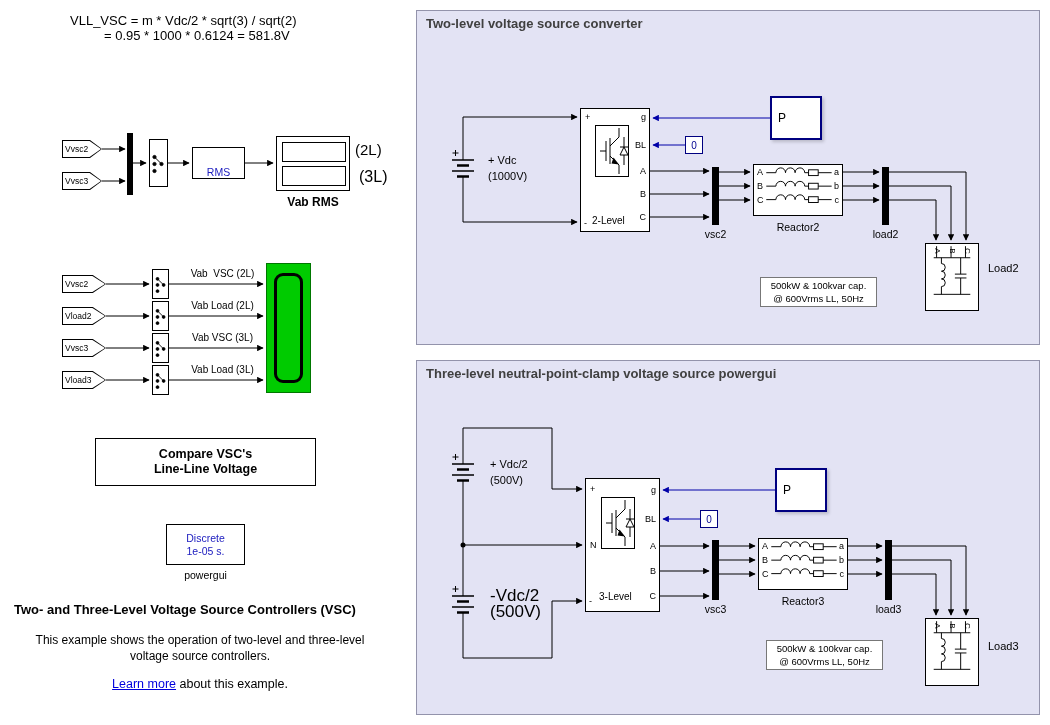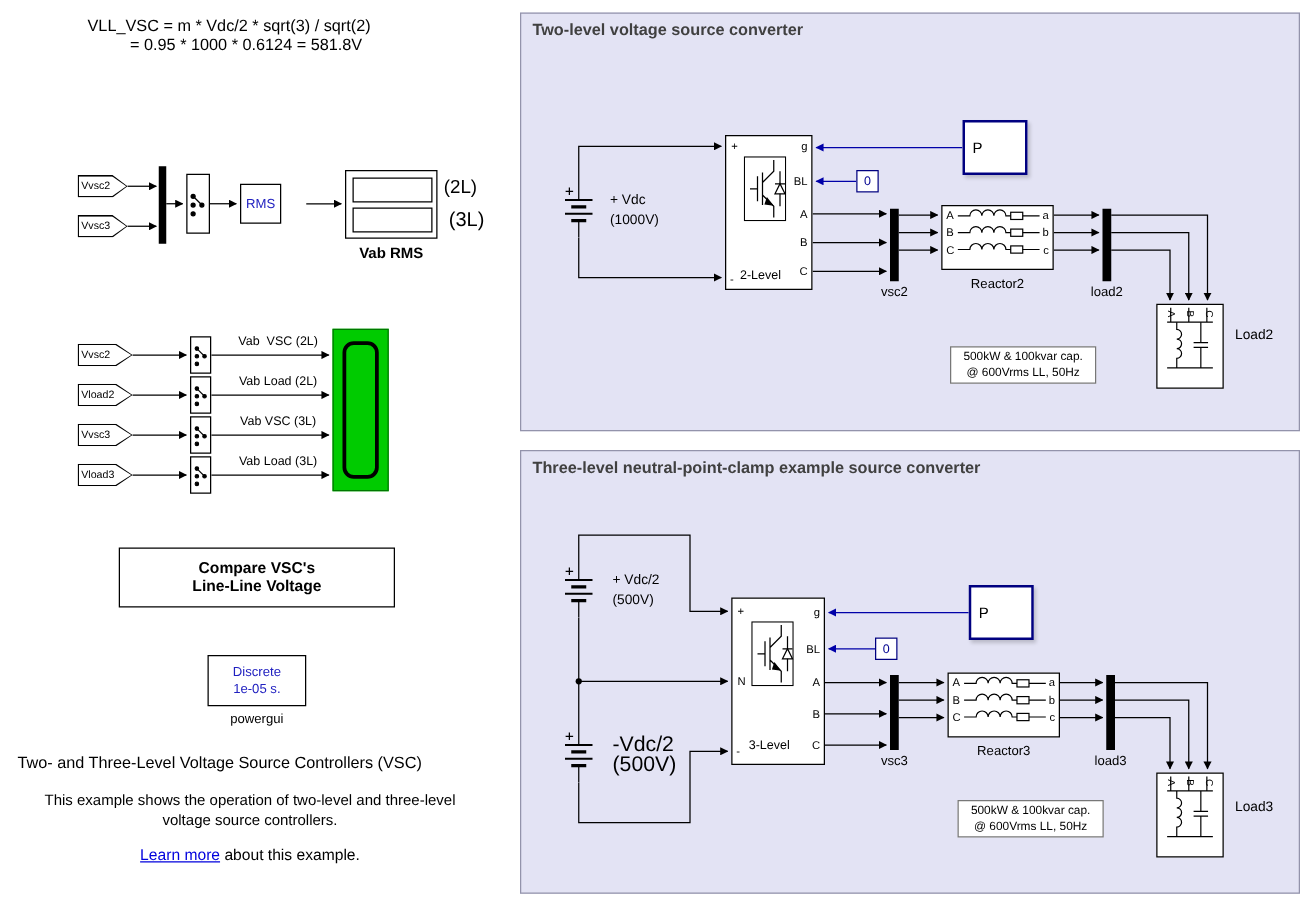--- a/index.html
+++ b/index.html
@@ -66,21 +66,21 @@
     <path d="M16 14 V20 a4 4 0 0 1 0 8 a4 4 0 0 1 0 8 a4 4 0 0 1 0 8 V52"></path>
     <path d="M36 14 V31 M30 31 H42 M30 35 H42 M36 35 V52"></path>
     <path d="M8 52 H46"></path>
   </g>
 </defs>
 </svg>
 
 <div class="panel" style="left:416px;top:10px;width:624px;height:335px"></div>
 <div class="ptitle" style="left:426px;top:16px">Two-level voltage source converter</div>
 <div class="panel" style="left:416px;top:360px;width:624px;height:355px"></div>
-<div class="ptitle" style="left:426px;top:366px">Three-level neutral-point-clamp example source converter</div>
+<div class="ptitle" style="left:426px;top:366px">Three-level neutral-point-clamp voltage source powergui</div>
 
 <svg class="wires" width="1050" height="725" viewBox="0 0 1050 725">
   <defs>
     <marker id="arrK" viewBox="0 0 10 10" refX="9" refY="5" markerWidth="6.5" markerHeight="6.5" orient="auto">
         <path d="M0 0 L10 5 L0 10 Z" fill="#000"></path>
       </marker>
     <marker id="arrB" viewBox="0 0 10 10" refX="9" refY="5" markerWidth="6.5" markerHeight="6.5" orient="auto">
         <path d="M0 0 L10 5 L0 10 Z" fill="#0000a8"></path>
       </marker>
   </defs>
@@ -148,21 +148,21 @@
 <div class="tag" style="left:62px;top:172px;width:40px;height:18px">
   <div class="fill"></div>
   <span class="lbl">Vvsc3</span>
 </div>
 <div class="bar" style="left:127px;top:133px;width:6px;height:62px"></div>
 <div class="blk" style="left:149px;top:139px;width:19px;height:48px">
   <svg style="position:absolute;left:0;top:10px" width="17" height="28" viewBox="0 0 16 28">
       <use href="#sym-selector"></use>
     </svg>
 </div>
-<div class="blk" style="left:192px;top:147px;width:33px;height:32px;display:flex;align-items:center;justify-content:center">
+<div class="blk" style="left:192px;top:147px;width:53px;height:32px;display:flex;align-items:flex-end;justify-content:center">
   <span class="bluetxt" style="font-size:10.5px">RMS</span>
 </div>
 <div class="blk" style="left:276px;top:136px;width:74px;height:55px">
   <div class="dispcell" style="left:5px;top:5px;width:64px;height:20px"></div>
   <div class="dispcell" style="left:5px;top:29px;width:64px;height:20px"></div>
 </div>
 <div class="abs" style="left:355px;top:141px;font-weight:normal;font-size:15px">(2L)</div>
 <div class="abs" style="left:359px;top:168px;font-weight:normal;font-size:16px">(3L)</div>
 <div class="abs" style="left:276px;top:195px;width:74px;text-align:center;font-weight:bold;font-size:12px">Vab RMS</div>
 
@@ -214,21 +214,21 @@
   <div>Compare VSC's</div>
   <div>Line-Line Voltage</div>
 </div>
 
 <div class="blk" style="left:166px;top:524px;width:79px;height:41px;display:flex;flex-direction:column;align-items:center;justify-content:center;line-height:13px">
   <div class="bluetxt" style="font-size:10.5px">Discrete</div>
   <div class="bluetxt" style="font-size:10.5px">1e-05 s.</div>
 </div>
 <div class="cap" style="left:166px;top:569px;width:79px">powergui</div>
 
-<div class="abs" style="left:14px;top:602px;font-size:13px;font-weight:normal;white-space:nowrap">Two- and Three-Level Voltage Source Controllers (VSC)</div>
+<div class="abs" style="left:14px;top:602px;font-size:13px;font-weight:bold;white-space:nowrap">Two- and Three-Level Voltage Source Controllers (VSC)</div>
 <div class="abs" style="left:10px;top:632px;width:380px;text-align:center;font-size:12px;line-height:16px">
   <div>This example shows the operation of two-level and three-level</div>
   <div>voltage source controllers.</div>
 </div>
 <div class="abs" style="left:10px;top:677px;width:380px;text-align:center;font-size:12.5px">
   <a href="#">Learn more</a><span> about this example.</span>
 </div>
 
 <div class="abs" style="left:450px;top:148px;width:26px;height:42px">
   <svg width="26" height="42" viewBox="0 0 26 42">

